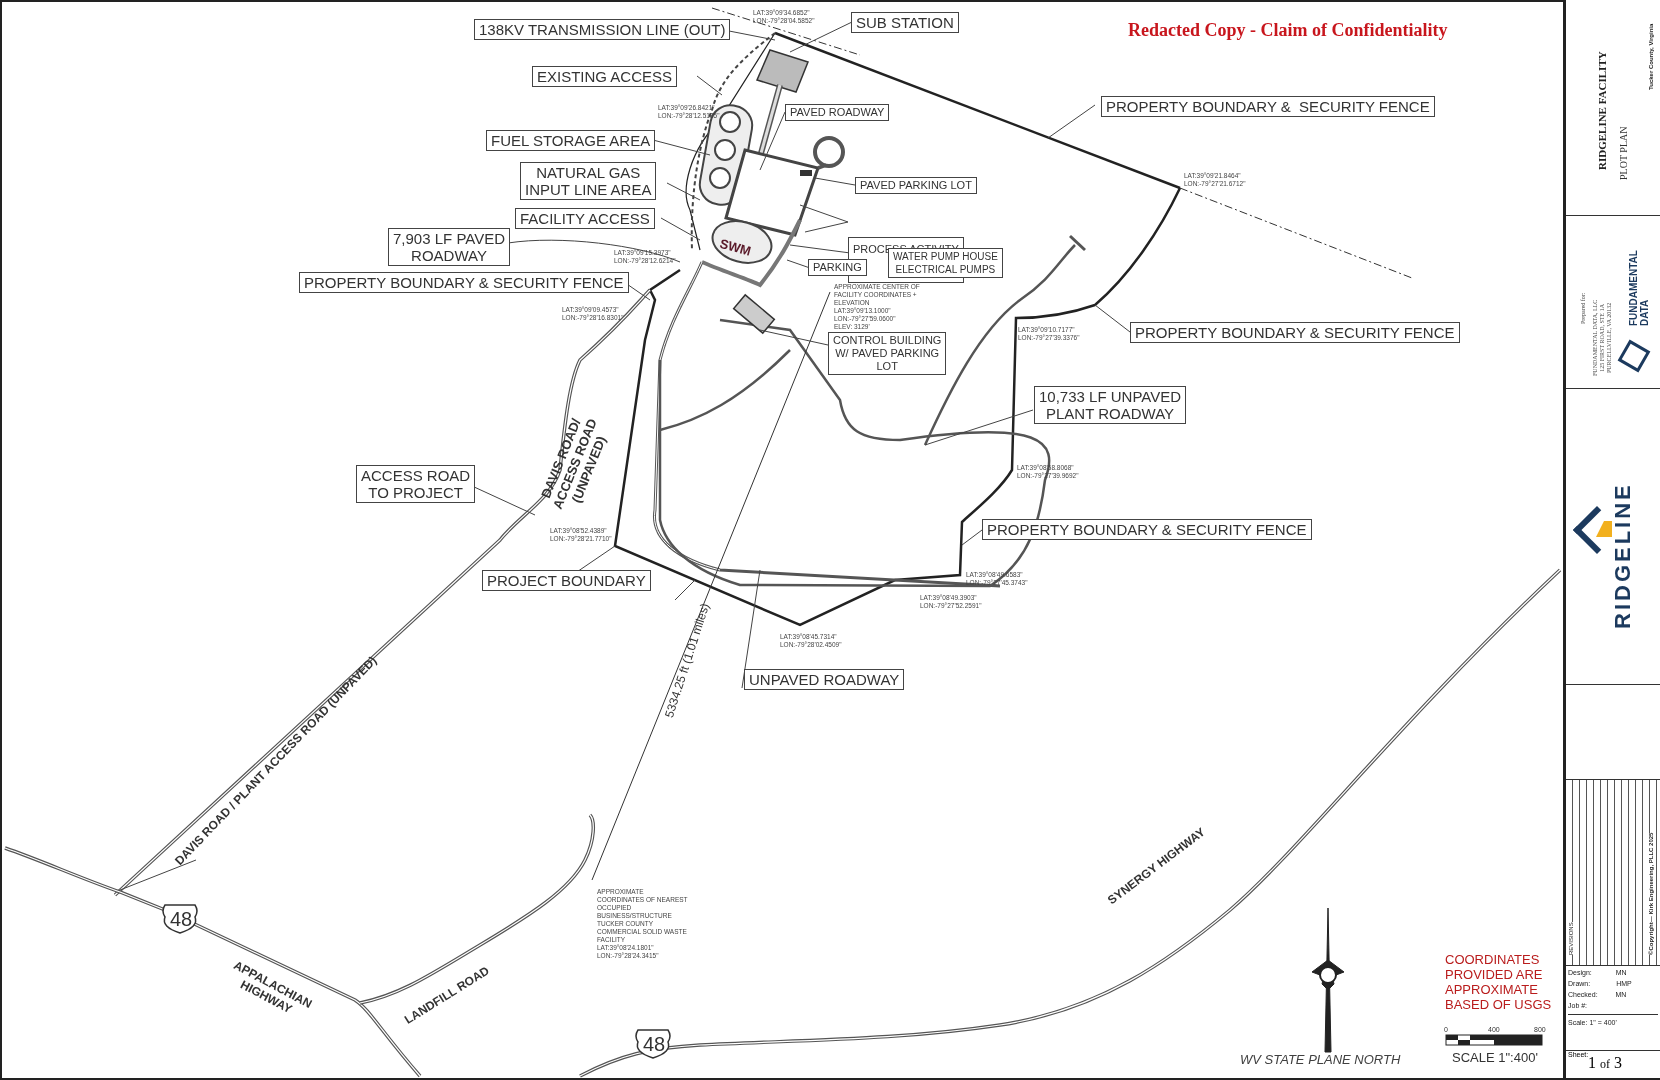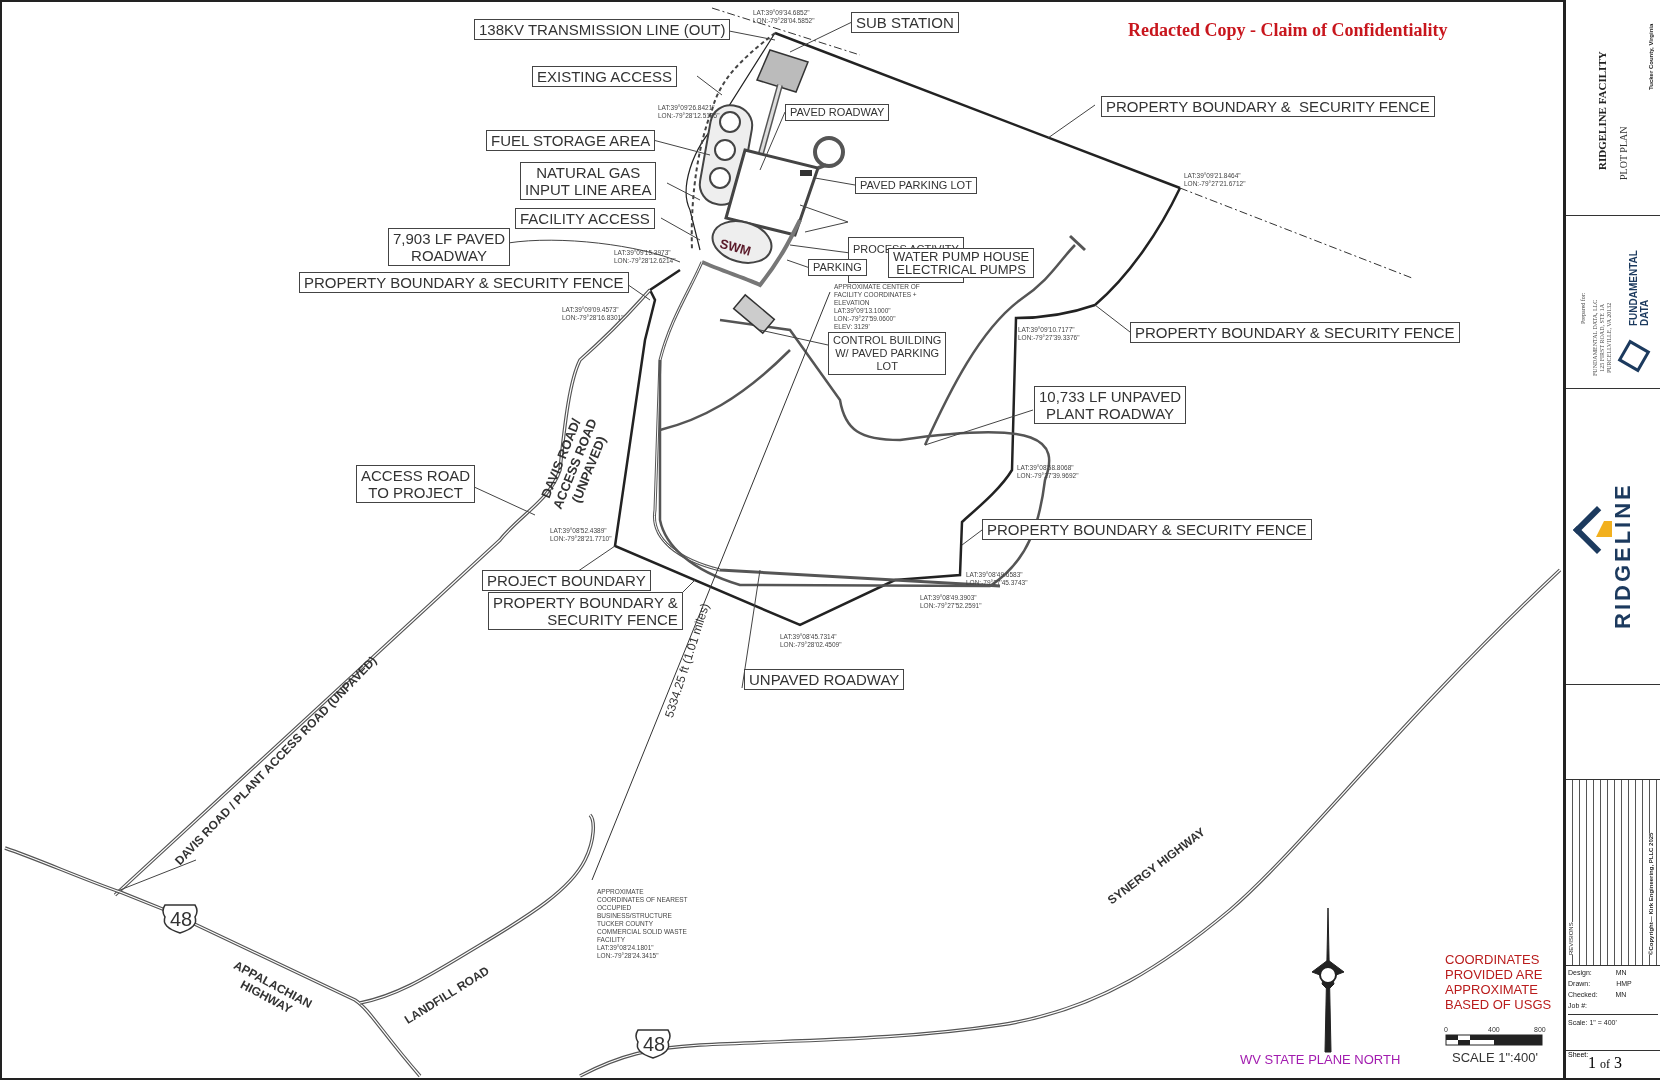--- a/index.html
+++ b/index.html
@@ -11,21 +11,21 @@
   .lbl.left{text-align:left;}
   .lbl.right{text-align:right;}
   .coord{position:absolute;font-size:6.5px;line-height:8px;color:#444;white-space:pre;}
   .rot{position:absolute;transform-origin:left top;white-space:pre;color:#333;font-weight:bold;font-size:14px;}
   .redacted{position:absolute;left:1128px;top:20px;font-family:"Liberation Serif",serif;font-weight:bold;color:#c8161d;font-size:18px;}
   .titleblock{position:absolute;left:1563px;top:0;width:94px;height:1078px;border-left:3px solid #222;background:#fff;}
   .tb-sec{position:absolute;left:0;width:94px;border-bottom:1.5px solid #333;}
   .vt{position:absolute;transform:rotate(-90deg);transform-origin:left top;white-space:pre;}
   .note{position:absolute;left:1445px;top:952px;font-size:13px;line-height:15px;color:#b91c1c;}
   .scale-lbl{position:absolute;left:1452px;top:1050px;font-size:13px;color:#333;}
-  .north-lbl{position:absolute;left:1240px;top:1052px;font-size:13px;color:#a21caf;}
+  .north-lbl{position:absolute;left:1240px;top:1052px;font-size:13px;color:#404040;font-style:italic;}
 </style>
 </head>
 <body>
 
 <div id="frame">
 
 <svg width="1660" height="1080" viewBox="0 0 1660 1080">
 
   <path d="M712 8 L860 55" stroke="#333" stroke-width="1" stroke-dasharray="8,3,2,3" fill="none"></path>
   <path d="M1180 188 L1412 278" stroke="#333" stroke-width="1" stroke-dasharray="8,3,2,3" fill="none"></path>
@@ -136,37 +136,35 @@
 <div class="lbl" style="left:785px;top:104px;font-size:11px;line-height:13px;">PAVED ROADWAY</div>
 <div class="lbl" style="left:486px;top:130px;">FUEL STORAGE AREA</div>
 <div class="lbl" style="left:520px;top:162px;">NATURAL GAS
 INPUT LINE AREA</div>
 <div class="lbl" style="left:855px;top:177px;font-size:11px;line-height:13px;">PAVED PARKING LOT</div>
 <div class="lbl" style="left:515px;top:208px;">FACILITY ACCESS</div>
 <div class="lbl" style="left:848px;top:229px;font-size:11px;line-height:21px;margin-top:8px;">PROCESS ACTIVITY
 AREA</div>
 <div class="lbl" style="left:388px;top:228px;">7,903 LF PAVED
 ROADWAY</div>
-<div class="lbl" style="left:888px;top:248px;font-size:13px;line-height:13px;">WATER PUMP HOUSE
+<div class="lbl" style="left:888px;top:248px;font-size:10px;line-height:13px;">WATER PUMP HOUSE
 ELECTRICAL PUMPS</div>
 <div class="lbl" style="left:808px;top:259px;font-size:11px;line-height:13px;">PARKING</div>
 <div class="lbl" style="left:299px;top:272px;">PROPERTY BOUNDARY &amp; SECURITY FENCE</div>
 <div class="lbl" style="left:1101px;top:96px;">PROPERTY BOUNDARY &amp;  SECURITY FENCE</div>
 <div class="lbl" style="left:1130px;top:322px;">PROPERTY BOUNDARY &amp; SECURITY FENCE</div>
 <div class="lbl" style="left:828px;top:332px;font-size:11px;line-height:13px;">CONTROL BUILDING
 W/ PAVED PARKING
 LOT</div>
 <div class="lbl" style="left:1034px;top:386px;">10,733 LF UNPAVED
 PLANT ROADWAY</div>
 <div class="lbl" style="left:356px;top:465px;">ACCESS ROAD
 TO PROJECT</div>
 <div class="lbl" style="left:982px;top:519px;">PROPERTY BOUNDARY &amp; SECURITY FENCE</div>
 <div class="lbl" style="left:482px;top:570px;">PROJECT BOUNDARY</div>
-<div class="lbl right" style="left:488px;top:592px;">PROPERTY BOUNDARY &amp;
-SECURITY FENCE</div>
 <div class="lbl" style="left:744px;top:669px;">UNPAVED ROADWAY</div>
 
 <div class="rot" style="left:536px;top:500px;transform:rotate(-68deg);font-size:13px;line-height:15px;text-align:center;">DAVIS ROAD/
 ACCESS ROAD
 (UNPAVED)</div>
 <div class="rot" style="left:172px;top:858px;transform:rotate(-46deg);font-size:12px;">DAVIS ROAD / PLANT ACCESS ROAD (UNPAVED)</div>
 <div class="rot" style="left:238px;top:958px;transform:rotate(28deg);font-size:12px;line-height:14px;text-align:center;">APPALACHIAN
 HIGHWAY</div>
 <div class="rot" style="left:402px;top:1015px;transform:rotate(-32deg);font-size:12px;">LANDFILL ROAD</div>
 <div class="rot" style="left:1105px;top:896px;transform:rotate(-37deg);font-size:12px;">SYNERGY HIGHWAY</div>

